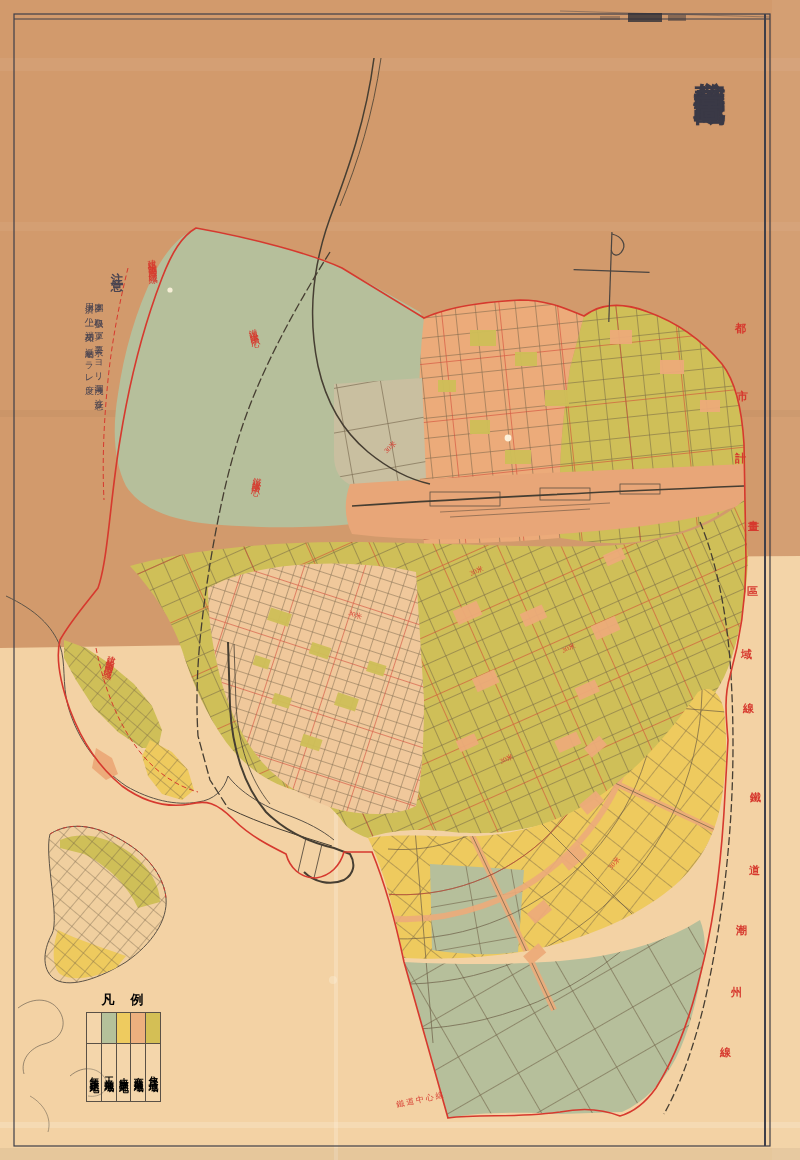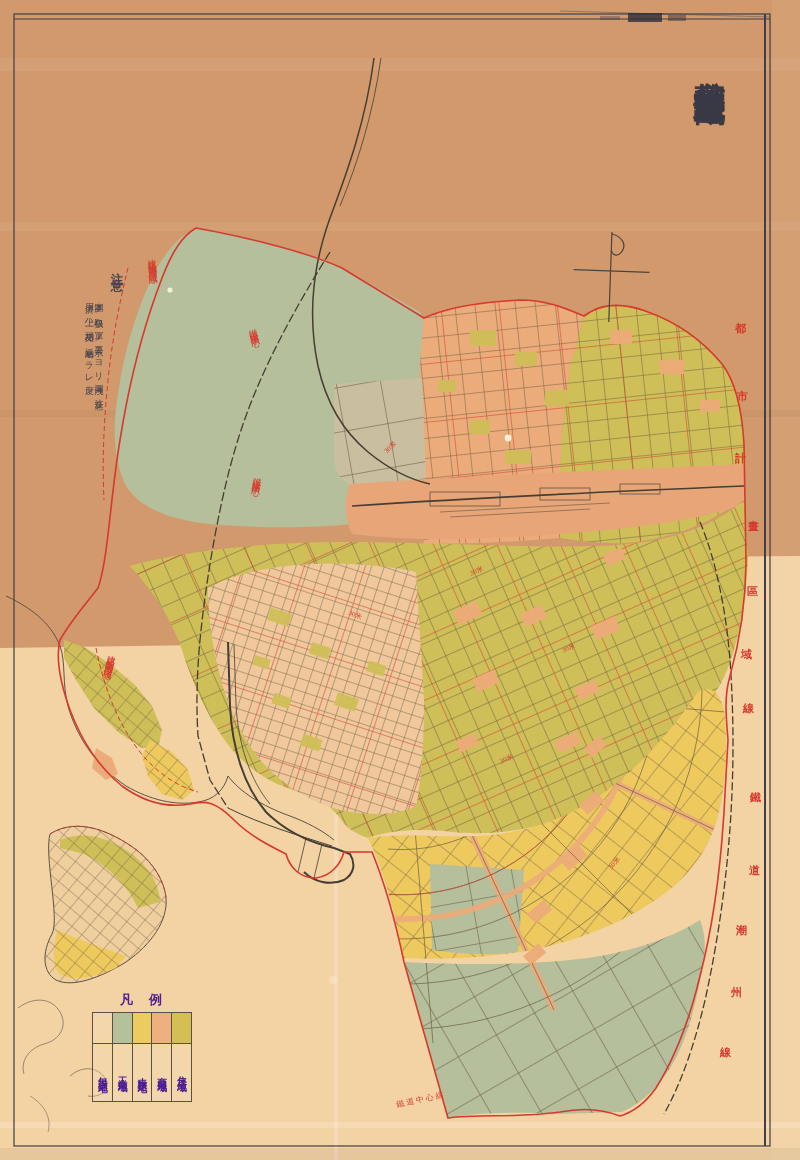--- a/index.html
+++ b/index.html
@@ -9,21 +9,21 @@
   .v{writing-mode:vertical-rl;text-orientation:upright;}
   .overlay{position:absolute;}
   
   .map-title{left:694px;top:56px;font-size:31px;font-weight:700;color:#3a3946;
              letter-spacing:2px;line-height:1;text-shadow:0 0 1px rgba(40,40,60,.4);}
   
   .notice{left:84px;top:262px;height:215px;color:#4a4450;}
   .n-head{font-size:12.5px;font-weight:700;letter-spacing:7px;margin-left:5px;}
   .n-line{font-size:9px;letter-spacing:1.5px;padding-top:34px;line-height:1.05;}
   
-  .legend{left:92px;top:991px;width:100px;color:#4c1d95;}
+  .legend{left:86px;top:991px;width:75px;color:#000000;}
   .lg-title{text-align:center;font-size:13px;font-weight:700;letter-spacing:16px;
             padding-left:14px;margin-bottom:3px;}
   .lg-box{display:flex;border:1.2px solid #5a5146;height:88px;background:rgba(248,228,190,.25);}
   .lg-col{flex:1;display:flex;flex-direction:column;border-right:1px solid #5a5146;}
   .lg-col:last-child{border-right:none;}
   .lg-swatch{height:30px;border-bottom:1px solid #5a5146;}
   .lg-label{flex:1;display:flex;align-items:center;justify-content:center;
             writing-mode:vertical-rl;text-orientation:upright;font-size:9.5px;
             letter-spacing:2px;font-weight:700;}
   

